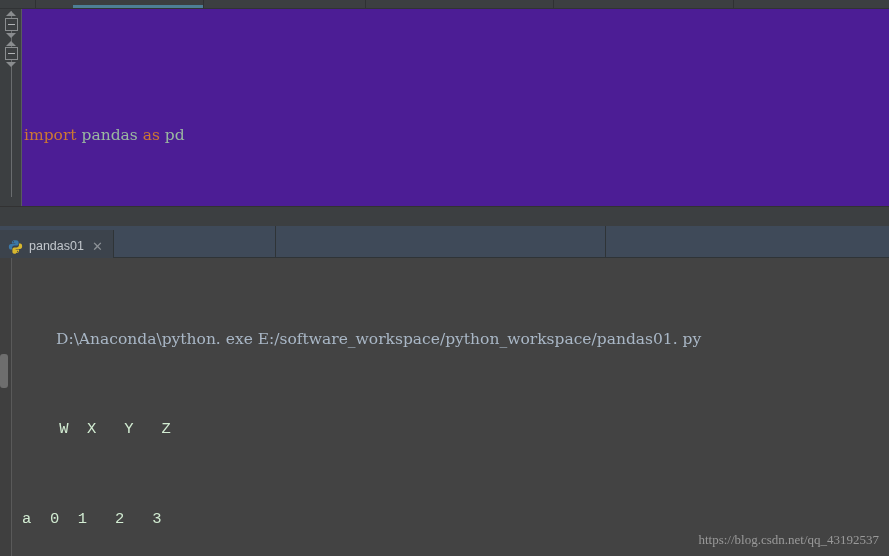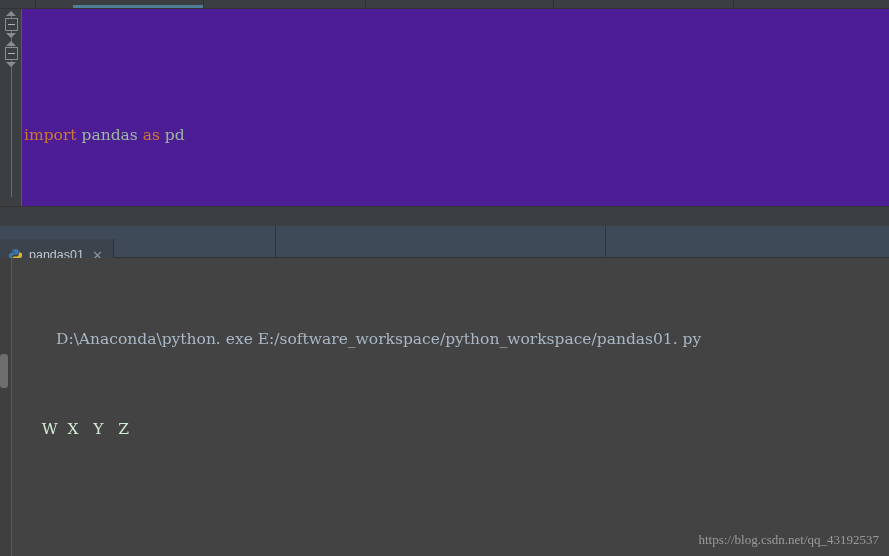--- a/index.html
+++ b/index.html
@@ -90,21 +90,21 @@
     border-top: 1px solid #323232;
   }
 
   
   .console-tabbar {
     position: absolute; left: 0; top: 226px; width: 889px; height: 32px;
     background: #3f4a59;
     border-bottom: 1px solid #2f3437;
   }
   .console-tab {
-    position: absolute; left: 0; top: 13px; height: 32px;
+    position: absolute; left: 0; top: 4px; height: 32px;
     display: flex; align-items: center; gap: 6px;
     padding: 0 10px 0 8px;
     background: #3c434c;
     border-right: 1px solid #2f3437;
     color: #c2c7cc;
     font-size: 12.5px;
     text-align: right;
   }
   .py-icon { width: 15px; height: 15px; display: block; }
   .tab-close {
@@ -136,21 +136,21 @@
   }
   .console-lines {
     position: absolute; left: 22px; top: 6px; right: 0;
     font-family: "DejaVu Serif", "Liberation Serif", serif;
     font-size: 15.5px;
     line-height: 30px;
     white-space: pre;
     color: #cfe8cf;
   }
   .cmdline { color: #a9b7c6; margin-left: 34px; }
-  .outline { color: #d2ecd2; }
+  .outline { color: #d2ecd2; font-family: Liberation Mono, monospace; }
 
   .watermark {
     position: absolute; right: 10px; bottom: 8px;
     color: #9a9a9a; font-size: 13px;
     font-family: Liberation Serif, serif;
   }
 </style>
 </head>
 <body>
 
@@ -222,20 +222,21 @@
   </div>
 
   <div class="console">
     <div class="console-gutter"></div>
     <div class="console-gutter-line"></div>
     <div class="console-scroll-thumb"></div>
 
     <div class="console-lines">
       <div class="cmdline">D:\Anaconda\python. exe E:/software_workspace/python_workspace/pandas01. py</div>
       <div class="outline">    W  X   Y   Z</div>
+      <div class="outline">a  0  1   2   3</div>
       
       
       
       
       
       
       
     </div>
 
     <div class="watermark">https://blog.csdn.net/qq_43192537</div>

